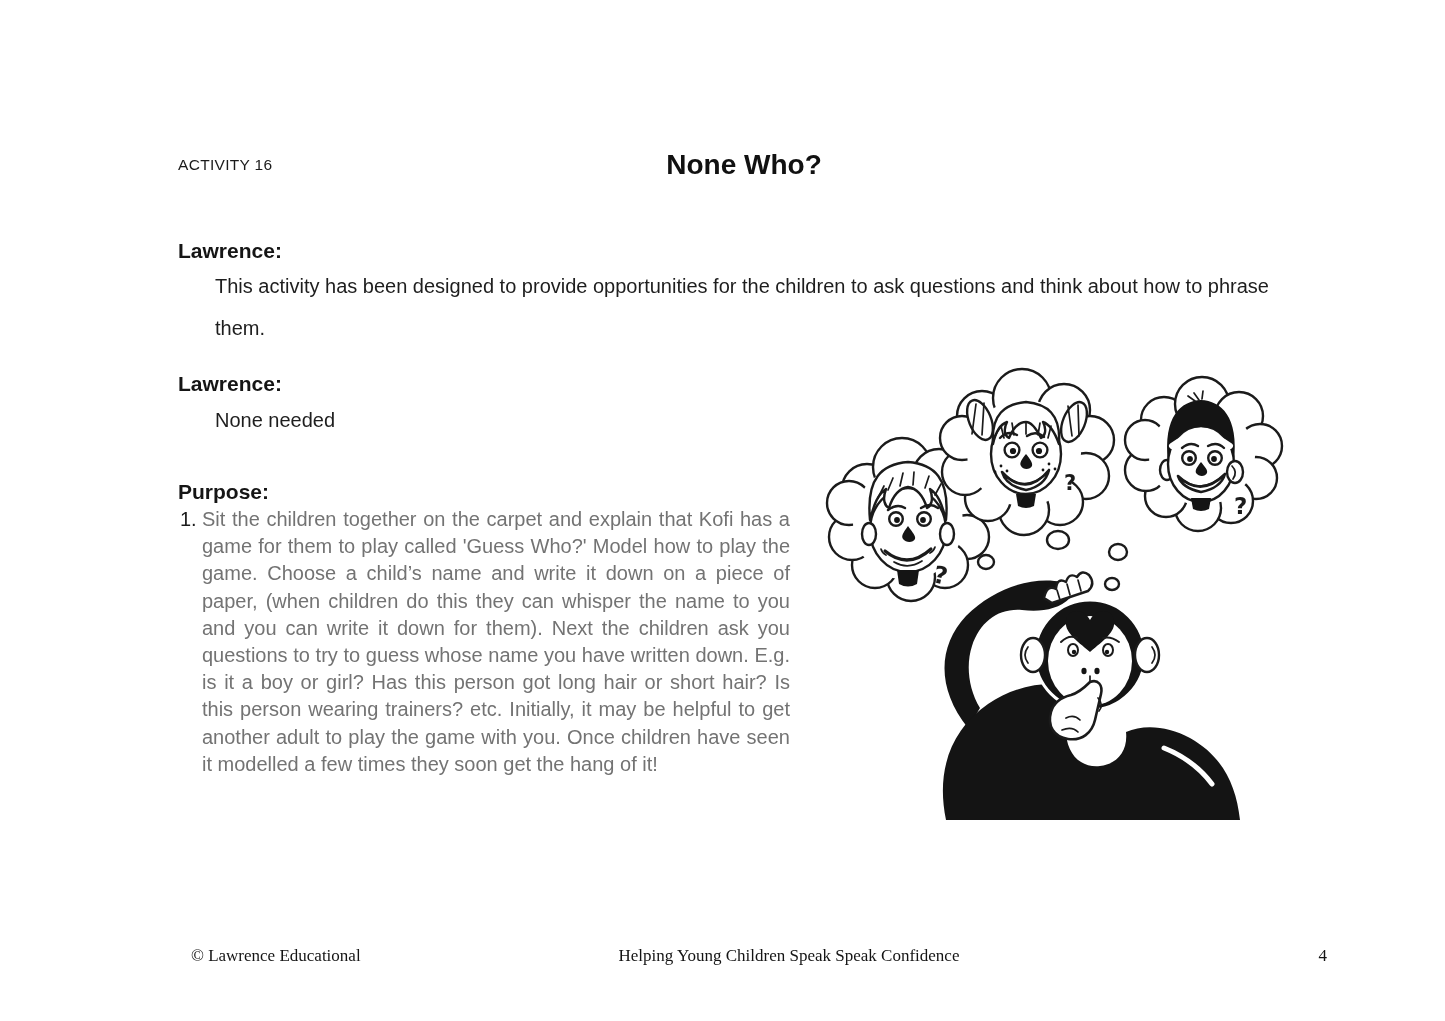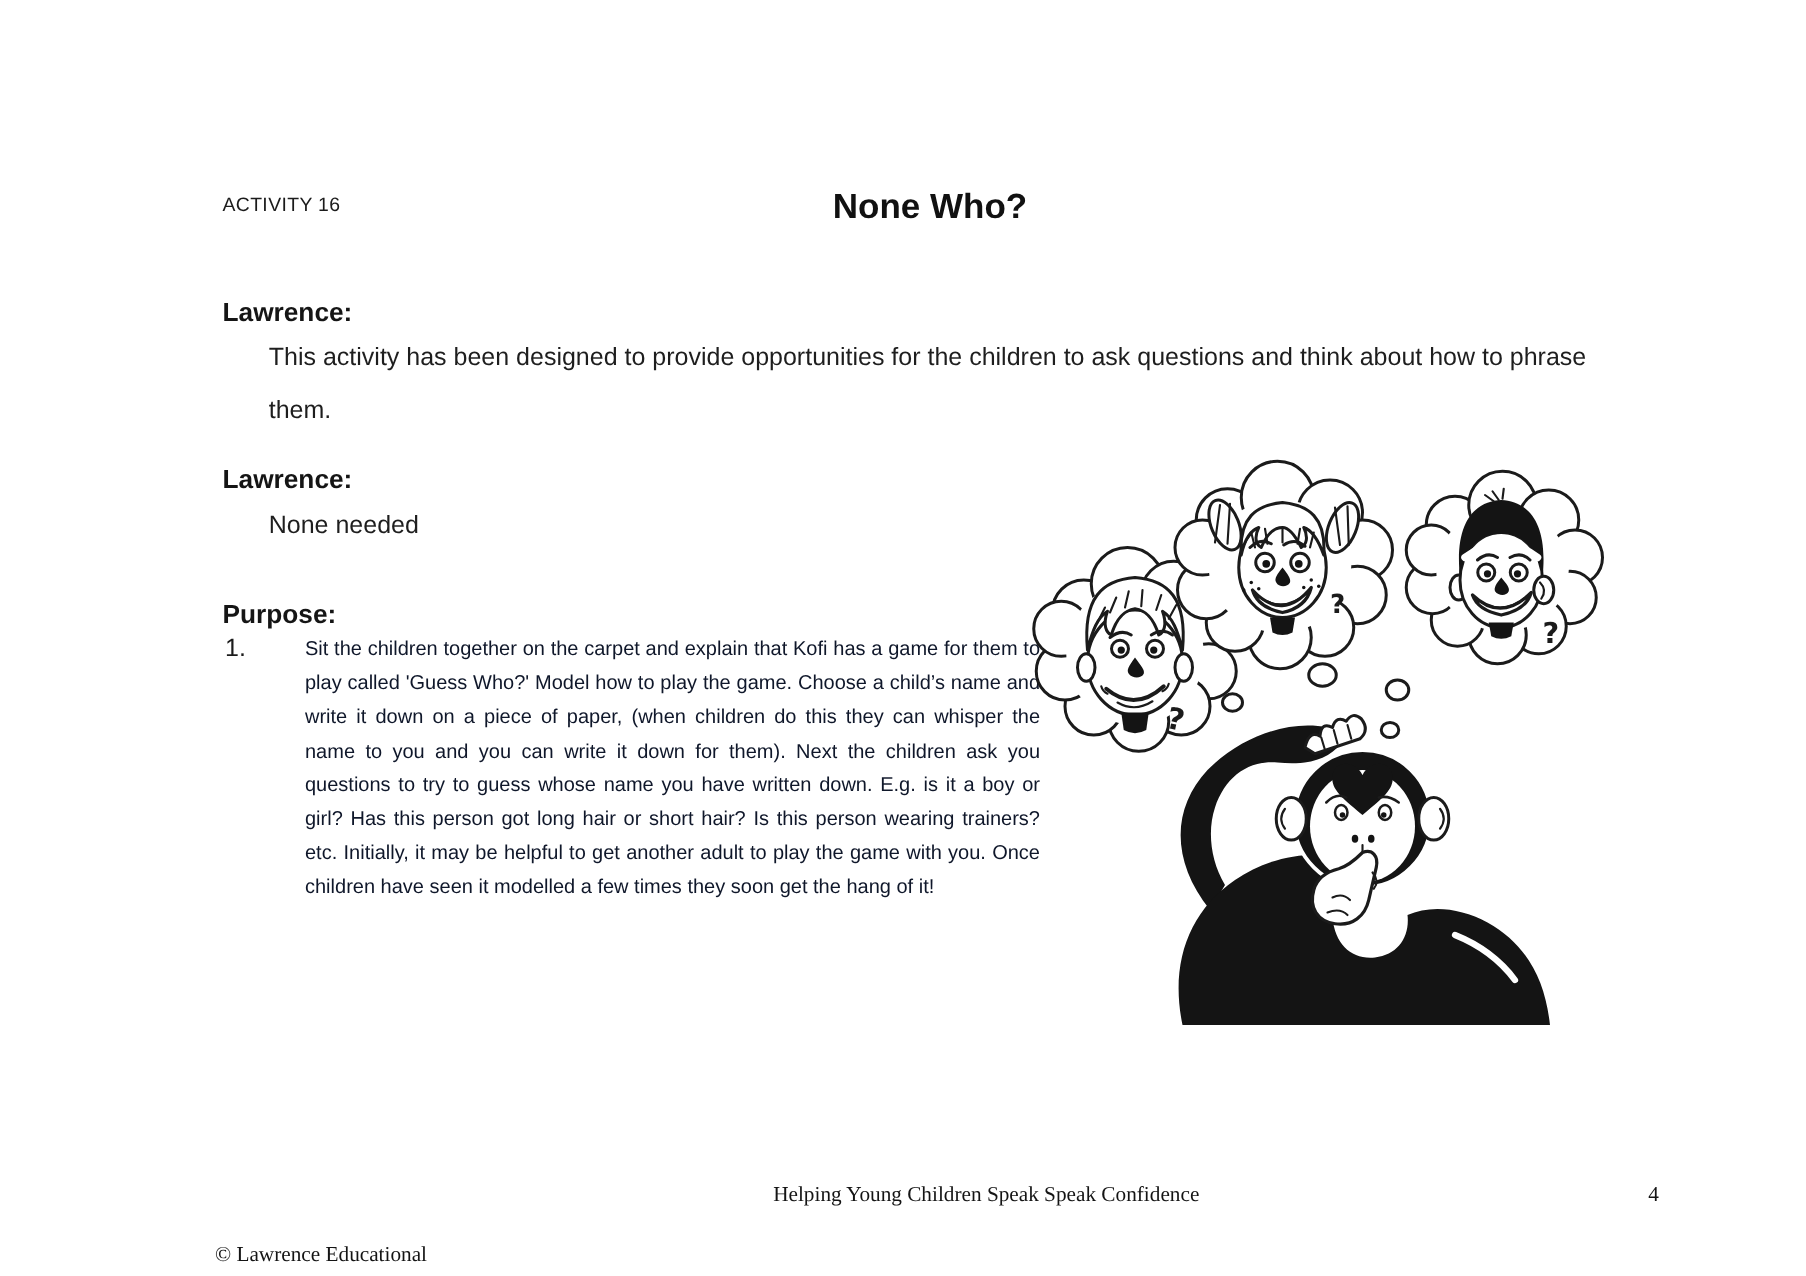--- a/index.html
+++ b/index.html
@@ -14,25 +14,25 @@
     font-size:28px;font-weight:bold;color:#111;}
   .sec-head{left:178px;font-size:21px;font-weight:bold;color:#151515;}
   .sec-body{left:178px;font-size:20px;line-height:42px;color:#1e1e1e;margin-left:37px;}
   .h-purpose{top:239px;}
   .b-purpose{top:265px;width:1092px;}
   .h-resources{top:372px;}
   .b-resources{top:399px;}
   .h-process{top:480px;}
   .process-item{left:178px;top:506px;width:632px;}
   .process-num{position:absolute;left:2px;top:0;font-size:20px;line-height:27.2px;}
-  .process-text{margin-left:66px;width:588px;font-size:16px;line-height:27.2px;
-    text-align:justify;color:#0f172a;}
+  .process-text{margin-left:24px;width:588px;font-size:20px;line-height:27.2px;
+    text-align:justify;color:#737373;}
   .illustration{left:818px;top:358px;width:472px;height:462px;}
   .footer-text{top:946px;font-family:"Liberation Serif",serif;font-size:17px;color:#141414;}
-  .f-left{left:172px;margin-top:48px;}
+  .f-left{left:191px;}
   .f-center{left:178px;width:1222px;text-align:center;}
   .f-right{left:1280px;width:47px;text-align:right;}
   svg .ln{fill:none;stroke:#1b1b1b;stroke-width:2.4;stroke-linecap:round;stroke-linejoin:round;}
   svg .wh{fill:#ffffff;stroke:#1b1b1b;stroke-width:2.4;stroke-linecap:round;stroke-linejoin:round;}
   svg .cover{fill:#ffffff;stroke:none;}
   svg .bk{fill:#141414;stroke:none;}
   svg .thin{fill:none;stroke:#1b1b1b;stroke-width:1.7;stroke-linecap:round;}
   svg .hl{fill:none;stroke:#ffffff;stroke-width:5;stroke-linecap:round;}
   svg .qmark{font-family:"DejaVu Sans",sans-serif;font-weight:bold;fill:#1b1b1b;}
 </style>

